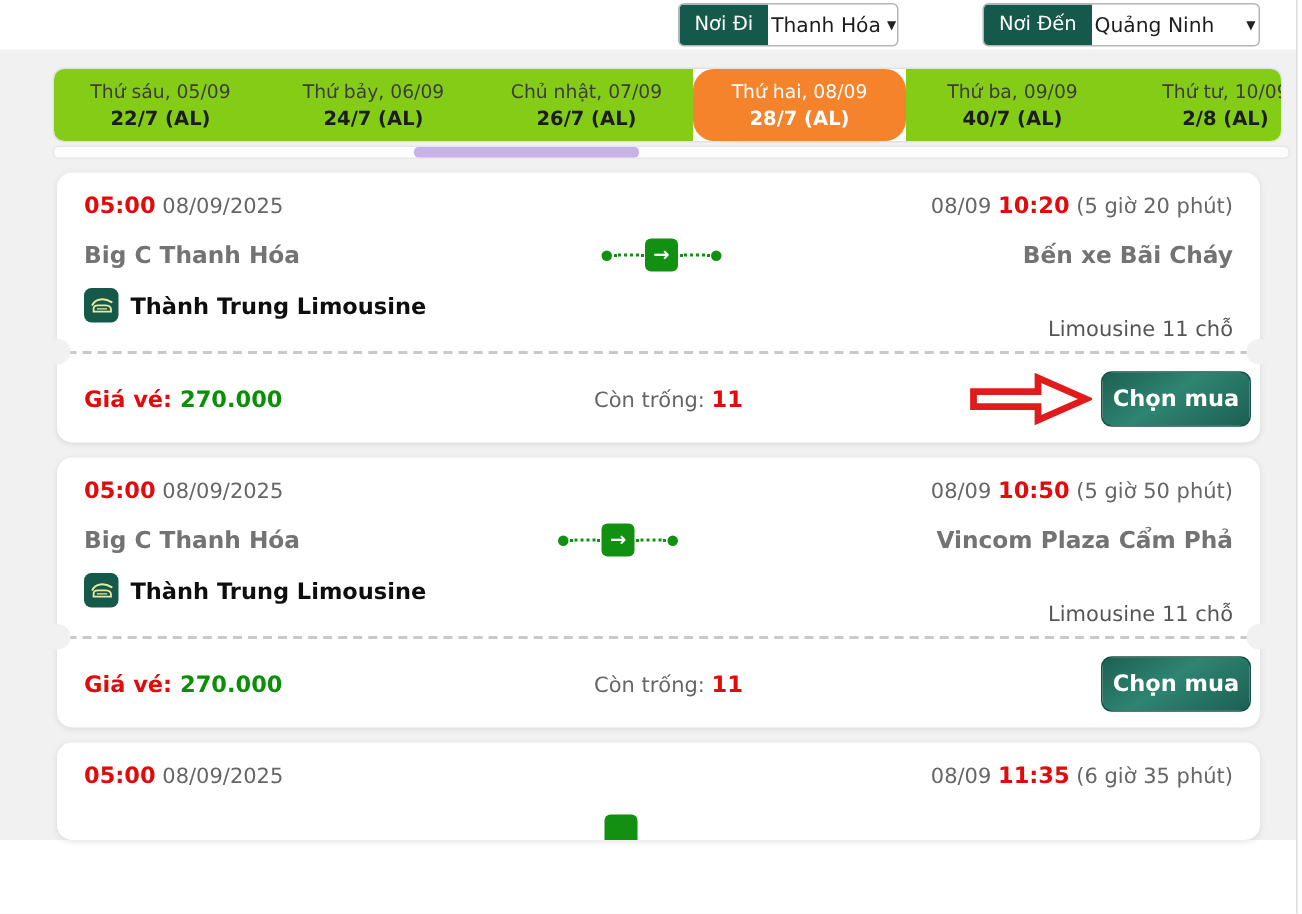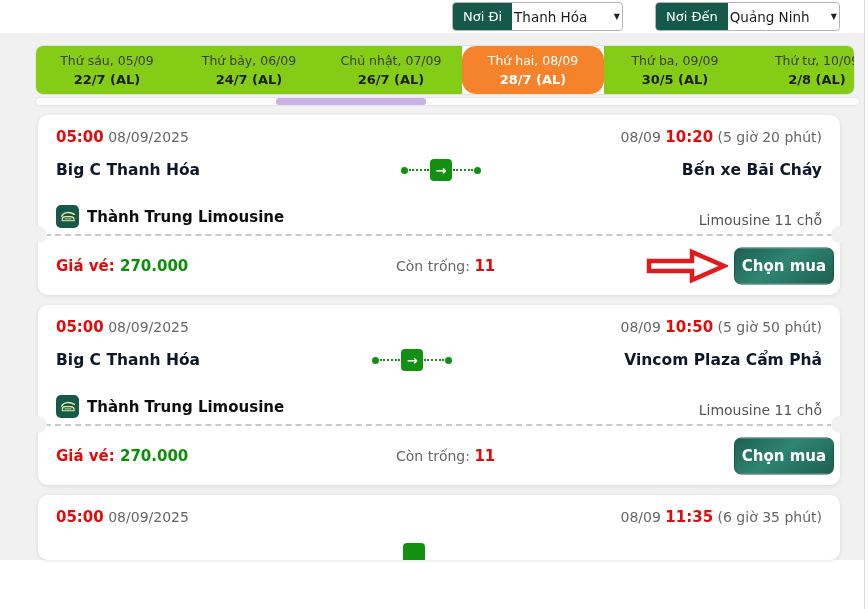--- a/index.html
+++ b/index.html
@@ -5,21 +5,21 @@
   * { margin:0; padding:0; box-sizing:border-box; }
   body { background:#fff; }
   .screen {
     position:relative; width:868px; height:609px; overflow:hidden;
     background:#fff; font-family:"DejaVu Sans", sans-serif; color:#222;
   }
   
   .topbar { position:absolute; top:0; left:0; width:100%; height:33px; background:#fff; }
   .filter-group { position:absolute; top:2px; height:29px; display:flex; border:1px solid #b5b5b5;
                   border-radius:4px; overflow:hidden; background:#fff; }
-  .fg-from { left:452px; width:171px; }
+  .fg-from { left:452px; width:147px; }
   .fg-to   { left:655px; width:185px; }
   .filter-label { background:#14594a; color:#fff; font-size:13px; display:flex; align-items:center;
                   padding:0 10px; white-space:nowrap; }
   .filter-value { flex:1; display:flex; align-items:center; justify-content:space-between;
                   padding:0 2px; font-size:13.5px; color:#1d1d1d; cursor:pointer; white-space:nowrap; }
   .caret { font-size:8px; color:#222; margin-left:4px; }
   
   .content-bg { position:absolute; top:33px; left:0; width:864px; height:527px; background:#f1f1f2; }
   
   .tabstrip { position:absolute; top:45px; left:35px; width:820px; height:50px; background:#fff;
@@ -39,28 +39,28 @@
   .card { position:absolute; left:38px; width:802px; background:#fff; border-radius:10px;
           box-shadow:0 1px 4px rgba(0,0,0,0.10); }
   .card1 { top:115px; height:180px; }
   .card2 { top:305px; height:180px; }
   .card3 { top:495px; height:65px; overflow:hidden; }
   .card-main { position:relative; padding:13px 18px 0; }
   .row-times { display:flex; justify-content:space-between; align-items:baseline;
                font-size:14px; color:#666;text-align:right; }
   .t-red { color:#e20a0a; font-weight:bold; font-size:15px; }
   .row-route { display:flex; justify-content:space-between; align-items:center; margin-top:13px; }
-  .place-name { font-size:15.5px; font-weight:bold; color:#0f172a; white-space:nowrap; }
+  .place-name { font-size:15.5px; font-weight:bold; color:#737373; white-space:nowrap; }
   .route-indicator { display:flex; align-items:center; flex:none; margin:0 14px; }
   .rdot { width:7px; height:7px; border-radius:50%; background:#129012; }
   .rdash { width:20px; border-top:2px dotted #129012; margin:0 1px; }
   .arrow-box { width:22px; height:22px; background:#129012; border-radius:4px; color:#fff;
                display:flex; align-items:center; justify-content:center;
                font-size:13px; font-weight:bold; }
-  .row-operator { display:flex; justify-content:space-between; align-items:flex-end; margin-top:11px; }
+  .row-operator { display:flex; justify-content:space-between; align-items:flex-start; margin-top:11px; }
   .operator { display:flex; align-items:center; gap:8px; font-weight:bold; font-size:15px; color:#0e0e0e; }
   .op-logo { width:23px; height:23px; background:#14594a; border-radius:5px;
              display:flex; align-items:center; justify-content:center; flex:none; }
   .vehicle { color:#555; font-size:14px;margin-top:20px; }
   .divider { position:absolute; top:119px; left:7px; right:7px; border-top:2px dashed #c9c9c9; }
   .notch { position:absolute; top:111px; width:17px; height:17px; border-radius:50%; background:#f1f1f2; }
   .notch-l { left:-8px; } .notch-r { right:-8px; }
   .card-footer { position:absolute; top:121px; left:0; right:0; bottom:0; }
   .price { position:absolute; left:18px; top:50%; transform:translateY(-50%);
            font-size:15px; font-weight:bold; white-space:nowrap; }
@@ -121,21 +121,21 @@
     <div class="tab">
       <span class="tab-day">Chủ nhật, 07/09</span>
       <span class="tab-lunar">26/7 (AL)</span>
     </div>
     <div class="tab selected">
       <span class="tab-day">Thứ hai, 08/09</span>
       <span class="tab-lunar">28/7 (AL)</span>
     </div>
     <div class="tab">
       <span class="tab-day">Thứ ba, 09/09</span>
-      <span class="tab-lunar">30/5 (AL)</span>
+      <span class="tab-lunar">40/7 (AL)</span>
     </div>
     <div class="tab">
       <span class="tab-day">Thứ tư, 10/09</span>
       <span class="tab-lunar">2/8 (AL)</span>
     </div>
   </div>
   <div class="hscrollbar">
     <div class="hscroll-thumb"></div>
   </div>
 

